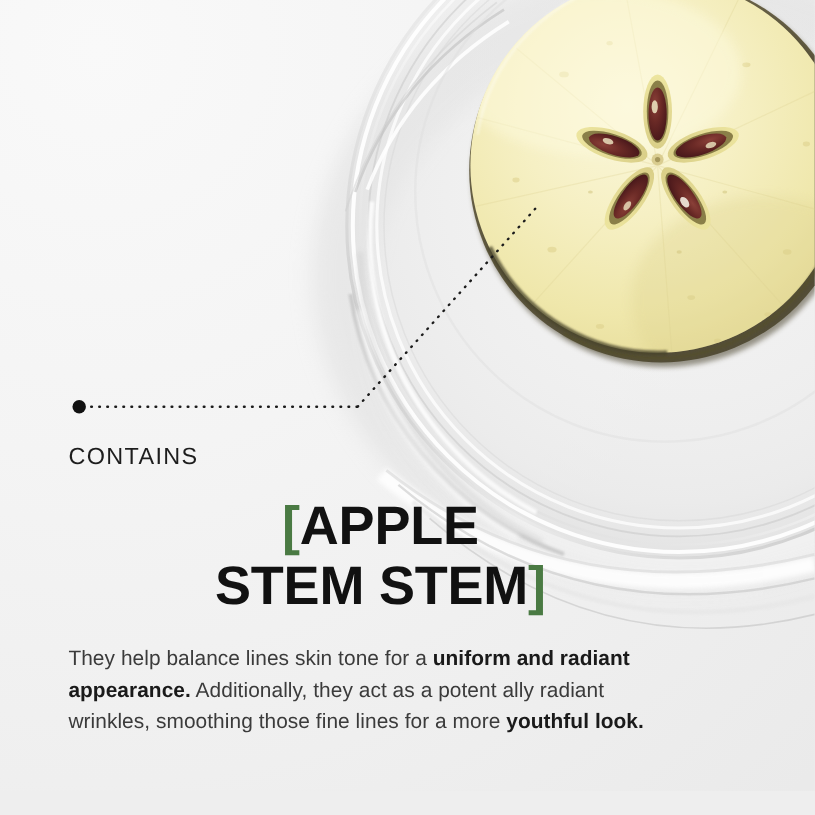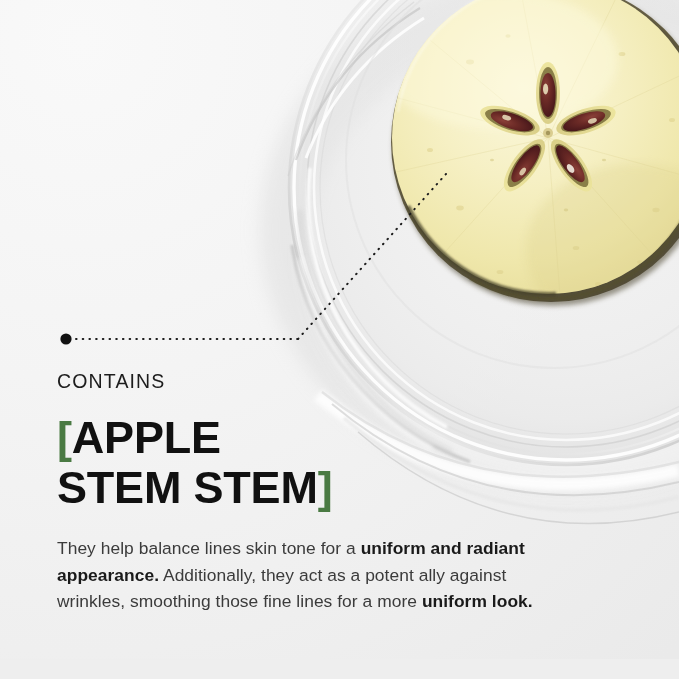--- a/index.html
+++ b/index.html
@@ -53,21 +53,21 @@
 
   .headline {
     margin-top:21px;
     font-size:45px;
     font-weight:700;
     letter-spacing:-0.2px;
     line-height:1.12;
     color:#111111;
     white-space:nowrap;
   }
-  .headline .ln { display:block; }
+  .headline .ln { display:block;text-align:center; }
   .brk {
     color:#4a7a43;
     font-weight:600;
   }
 
   .body {
     margin-top:22px;
     width:500px;
     font-size:17.4px;
     line-height:1.52;
@@ -305,16 +305,16 @@
 
   <div id="copy">
 
     <div class="eyebrow">CONTAINS</div>
 
     <div class="headline">
       <span class="ln"><span class="brk">[</span><span>APPLE</span></span>
       <span class="ln"><span>STEM STEM</span><span class="brk">]</span></span>
     </div>
 
-    <p class="body"><span>They help balance lines skin tone for a </span><b>uniform and radiant appearance.</b><span> Additionally, they act as a potent ally against wrinkles, smoothing those fine lines for a more </span><b>uniform look.</b></p>
+    <p class="body"><span>They help balance lines skin tone for a </span><b>uniform and radiant appearance.</b><span> Additionally, they act as a potent ally radiant wrinkles, smoothing those fine lines for a more </span><b>youthful look.</b></p>
   </div>
 
 </div>
 
 </body></html>

